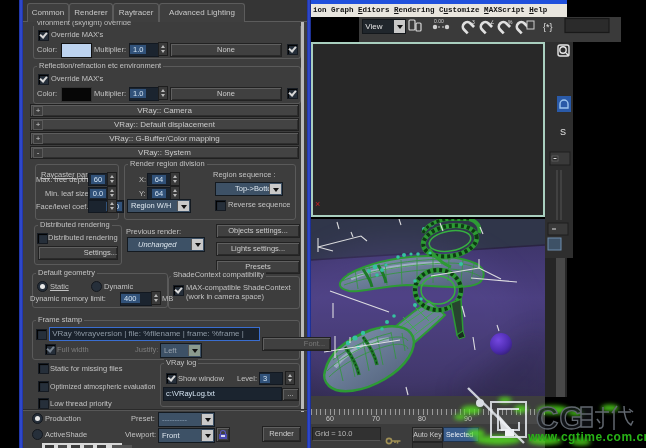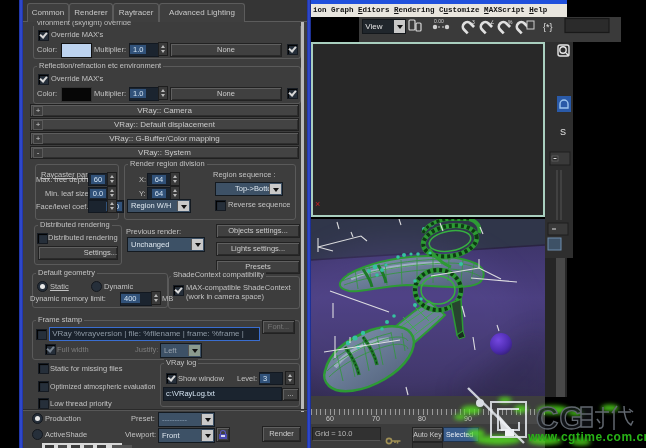--- a/index.html
+++ b/index.html
@@ -346,21 +346,21 @@
   <div class="abs dd" style="left:196px;top:182px;width:66px;height:12px;line-height:12px;"><span style="padding-left:19px;">Top-&gt;Bottom</span><div class="dda"></div></div>
   <div class="abs cb" style="left:196px;top:200px;"></div>
   <div class="abs txt" style="left:209px;top:200px;">Reverse sequence</div>
 
   <div class="abs grp" style="left:15px;top:225px;width:86px;height:38px;"></div>
   <div class="abs txt glab" style="left:19px;top:220px;">Distributed rendering</div>
   <div class="abs cb" style="left:18px;top:233px;"></div>
   <div class="abs txt" style="left:29px;top:233px;">Distributed rendering</div>
   <div class="abs btn" style="left:19px;top:246px;width:78px;height:12px;line-height:12px;text-align:right;">Settings...</div>
   <div class="abs txt" style="left:107px;top:227px;">Previous render:</div>
-  <div class="abs dd" style="left:108px;top:237px;width:76px;height:13px;line-height:13px;"><span style="padding-left:3px;">Unchanged</span><div class="dda"></div></div>
+  <div class="abs dd" style="left:108px;top:237px;width:76px;height:13px;line-height:13px;"><span style="padding-left:10px;font-style:italic;">Unchanged</span><div class="dda"></div></div>
   <div class="abs btn" style="left:197px;top:224px;width:82px;height:12px;line-height:12px;">Objects settings...</div>
   <div class="abs btn" style="left:197px;top:242px;width:82px;height:12px;line-height:12px;">Lights settings...</div>
   <div class="abs btn" style="left:197px;top:260px;width:82px;height:12px;line-height:12px;">Presets</div>
 
   <div class="abs grp" style="left:13px;top:273px;width:134px;height:33px;"></div>
   <div class="abs txt glab" style="left:17px;top:268px;">Default geometry</div>
   <div class="abs rad rdot" style="left:18px;top:281px;"></div>
   <div class="abs txt" style="left:31px;top:282px;text-decoration:underline;">Static</div>
   <div class="abs rad" style="left:72px;top:281px;"></div>
   <div class="abs txt" style="left:85px;top:282px;">Dynamic</div>
@@ -372,21 +372,21 @@
   <div class="abs grp" style="left:149px;top:276px;width:130px;height:31px;"></div>
   <div class="abs txt glab" style="left:152px;top:270px;">ShadeContext compatibility</div>
   <div class="abs cb chk" style="left:154px;top:285px;"></div>
   <div class="abs txt" style="left:167px;top:283px;">MAX-compatible ShadeContext</div>
   <div class="abs txt" style="left:167px;top:292px;">(work in camera space)</div>
 
   <div class="abs grp" style="left:13px;top:320px;width:266px;height:38px;"></div>
   <div class="abs txt glab" style="left:17px;top:315px;">Frame stamp</div>
   <div class="abs cb" style="left:17px;top:329px;"></div>
   <div class="abs" style="left:30px;top:327px;width:209px;height:12px;background:#1a222c;border:1px solid #3a6ed0;color:#8f9aa6;font-size:8px;line-height:12px;overflow:hidden;">&nbsp;VRay %vrayversion | file: %filename | frame: %frame | primitives: %prim</div>
-  <div class="abs btn" style="left:243px;top:320px;width:31px;height:12px;line-height:12px;color:#777;">Font...</div>
+  <div class="abs btn" style="left:243px;top:337px;width:31px;height:12px;line-height:12px;color:#777;padding-left:36px;">Font...</div>
   <div class="abs cb cbd" style="left:26px;top:344px;"></div>
   <div class="abs txt dim" style="left:38px;top:345px;">Full width</div>
   <div class="abs txt dim" style="left:116px;top:345px;">Justify:</div>
   <div class="abs dd" style="left:141px;top:343px;width:40px;height:13px;line-height:13px;color:#9aa4ae;"><span style="padding-left:3px;">Left</span><div class="dda" style="background:#8a9a8e;"></div></div>
 
   <div class="abs cb" style="left:19px;top:363px;"></div>
   <div class="abs txt" style="left:31px;top:364px;">Static for missing files</div>
   <div class="abs cb" style="left:19px;top:381px;"></div>
   <div class="abs txt" style="left:31px;top:382px;font-size:7px;">Optimized atmospheric evaluation</div>
   <div class="abs cb" style="left:19px;top:398px;"></div>

